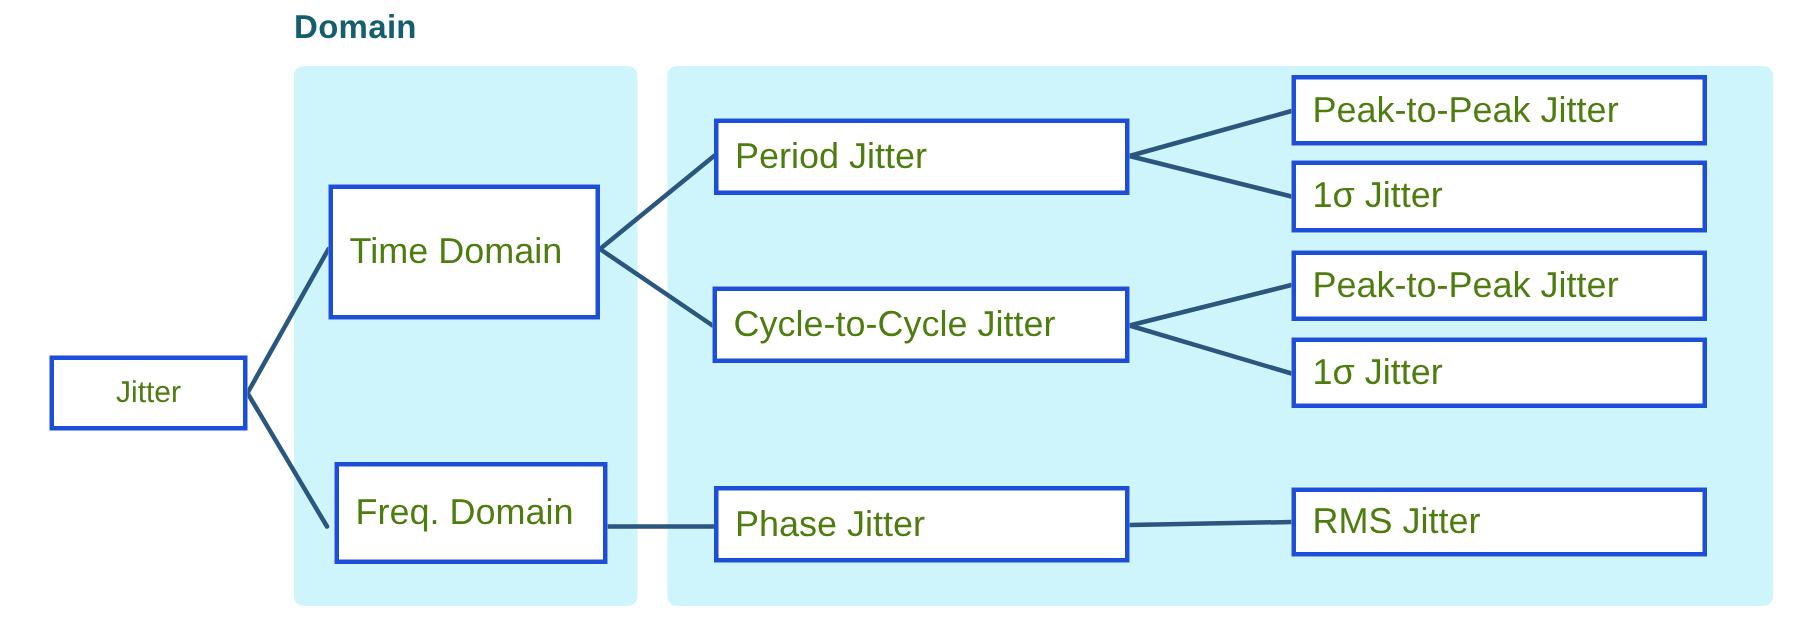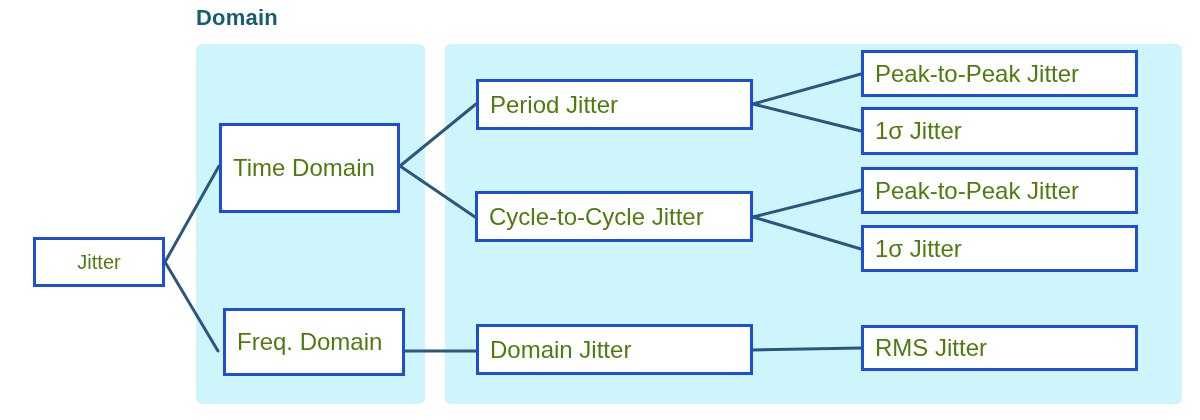--- a/index.html
+++ b/index.html
@@ -93,21 +93,21 @@
 
   <div class="col-header hdr-domain">Domain</div>
 
   <div class="node root n-root">Jitter</div>
 
   <div class="node n-time">Time Domain</div>
   <div class="node n-freq">Freq. Domain</div>
 
   <div class="node n-cycle">Cycle-to-Cycle Jitter</div>
   <div class="node n-period">Period Jitter</div>
-  <div class="node n-phase">Domain Jitter</div>
+  <div class="node n-phase">Phase Jitter</div>
 
   <div class="node n-p2p1">Peak-to-Peak Jitter</div>
   <div class="node n-sig1">1σ Jitter</div>
   <div class="node n-p2p2">Peak-to-Peak Jitter</div>
   <div class="node n-sig2">1σ Jitter</div>
   <div class="node n-rms">RMS Jitter</div>
 
 </div>
 
 </body></html>

